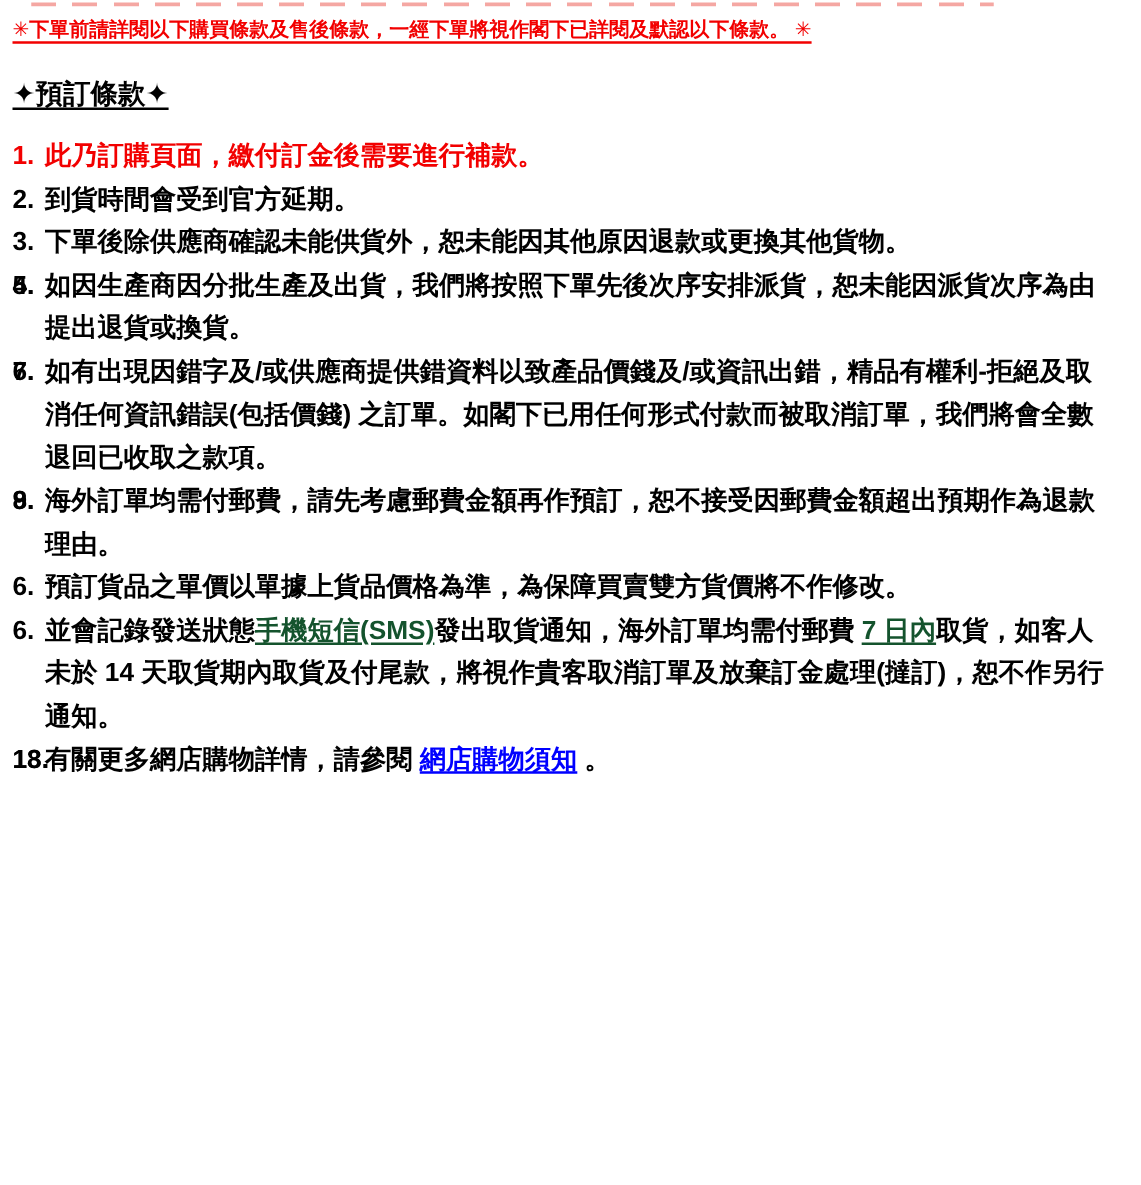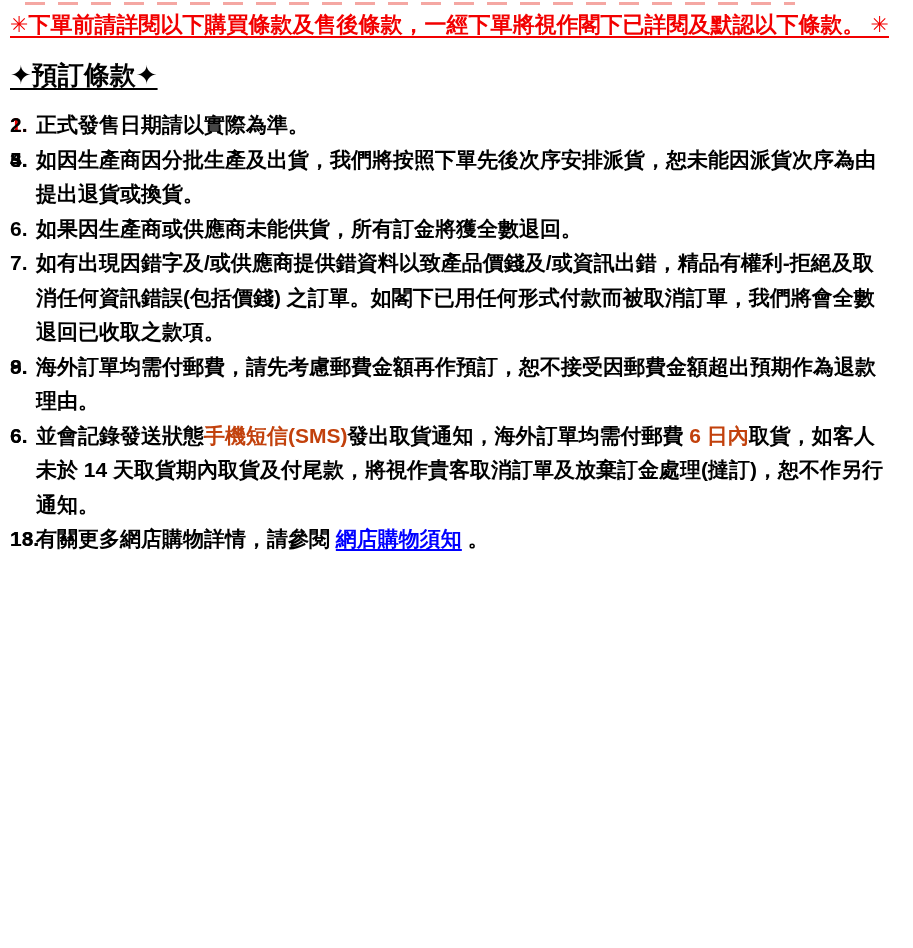--- a/index.html
+++ b/index.html
@@ -29,32 +29,32 @@
     height: 3px;
     background: repeating-linear-gradient(90deg,
       rgba(232, 60, 50, 0.45) 0 20px,
       rgba(232, 60, 50, 0.0) 20px 33px);
   }
   .warning-header {
     position: absolute;
     top: 10px;
     left: 10px;
     right: 24px;
-    font-size: 22px;
+    font-size: 16px;
     line-height: 29px;
     color: #f20000;
     text-decoration: underline;
     text-decoration-thickness: 2px;
     text-underline-offset: 4px;
   }
   .section-title {
     position: absolute;
     top: 61px;
     left: 10px;
-    font-size: 26px;
+    font-size: 22px;
     line-height: 28px;
     color: #000000;
     text-decoration: underline;
     text-decoration-thickness: 2px;
     text-underline-offset: 4px;
   }
   ol.terms {
     position: absolute;
     top: 108px;
     left: 10px;
@@ -72,47 +72,48 @@
   ol.terms li > .marker {
     position: absolute;
     left: 0;
     top: 0;
     white-space: nowrap;
   }
   li.red-item, li.red-item > .marker {
     color: #f20000;
   }
   .red-underline {
-    color: #c2410c;
+    color: #14532d;
+    text-decoration: underline;
     text-decoration-thickness: 2px;
     text-underline-offset: 3px;
   }
   a.guide-link {
     color: #0000ff;
     text-decoration: underline;
     text-decoration-thickness: 2px;
     text-underline-offset: 3px;
     cursor: pointer;
   }
 </style>
 </head>
 <body>
 
 <div class="doc">
   <div class="top-crop"></div>
   <div class="warning-header">✳下單前請詳閱以下購買條款及售後條款，一經下單將視作閣下已詳閱及默認以下條款。 ✳</div>
   <div class="section-title">✦預訂條款✦</div>
   <ol class="terms" id="terms-list">
-      <li class="red-item"><span class="marker">1.</span></li>
-      <li><span class="marker">2.</span><span>正式發售日期請以實際為準。</span></li>
-      <li><span class="marker">3.</span></li>
+      <li class="red-item"><span class="marker">1.</span><span>此乃訂購頁面，繳付訂金後需要進行補款。</span></li>
+      <li><span class="marker">2.</span><span>到貨時間會受到官方延期。</span></li>
+      <li><span class="marker">3.</span><span>下單後除供應商確認未能供貨外，恕未能因其他原因退款或更換其他貨物。</span></li>
       <li><span class="marker">4.</span></li>
       <li><span class="marker">5.</span><span>如因生產商因分批生產及出貨，我們將按照下單先後次序安排派貨，恕未能因派貨次序為由提出退貨或換貨。</span></li>
-      <li><span class="marker">6.</span><span>如果因生產商或供應商未能供貨，所有訂金將獲全數退回。</span></li>
+      <li><span class="marker">6.</span></li>
       <li><span class="marker">7.</span><span>如有出現因錯字及/或供應商提供錯資料以致產品價錢及/或資訊出錯，精品有權利-拒絕及取消任何資訊錯誤(包括價錢) 之訂單。如閣下已用任何形式付款而被取消訂單，我們將會全數退回已收取之款項。</span></li>
       <li><span class="marker">8.</span></li>
       <li><span class="marker">9.</span><span>海外訂單均需付郵費，請先考慮郵費金額再作預訂，恕不接受因郵費金額超出預期作為退款理由。</span></li>
-      <li><span class="marker">6.</span></li>
-      <li><span class="marker">6.</span><span>並會記錄發送狀態</span><span class="red-underline">手機短信(SMS)</span><span>發出取貨通知，海外訂單均需付郵費 </span><span class="red-underline">6 日內</span><span>取貨，如客人未於 14 天取貨期內取貨及付尾款，將視作貴客取消訂單及放棄訂金處理(撻訂)，恕不作另行通知。</span></li>
+      <li><span class="marker">6.</span><span>預訂貨品之單價以單據上貨品價格為準，為保障買賣雙方貨價將不作修改。</span></li>
+      <li><span class="marker">6.</span><span>並會記錄發送狀態</span><span class="red-underline">手機短信(SMS)</span><span>發出取貨通知，海外訂單均需付郵費 </span><span class="red-underline">7 日內</span><span>取貨，如客人未於 14 天取貨期內取貨及付尾款，將視作貴客取消訂單及放棄訂金處理(撻訂)，恕不作另行通知。</span></li>
       <li><span class="marker">18.</span></li>
       <li><span class="marker">13.</span><span>有關更多網店購物詳情，請參閱 </span><a class="guide-link" href="#">網店購物須知</a><span> 。</span></li>
     </ol>
 </div>
 
 </body></html>

